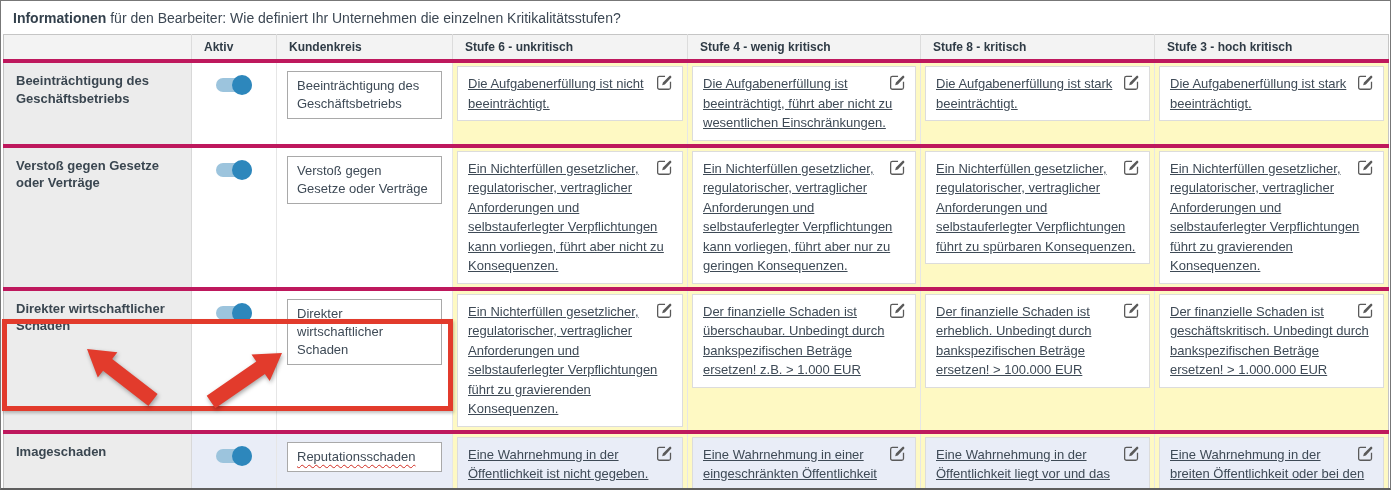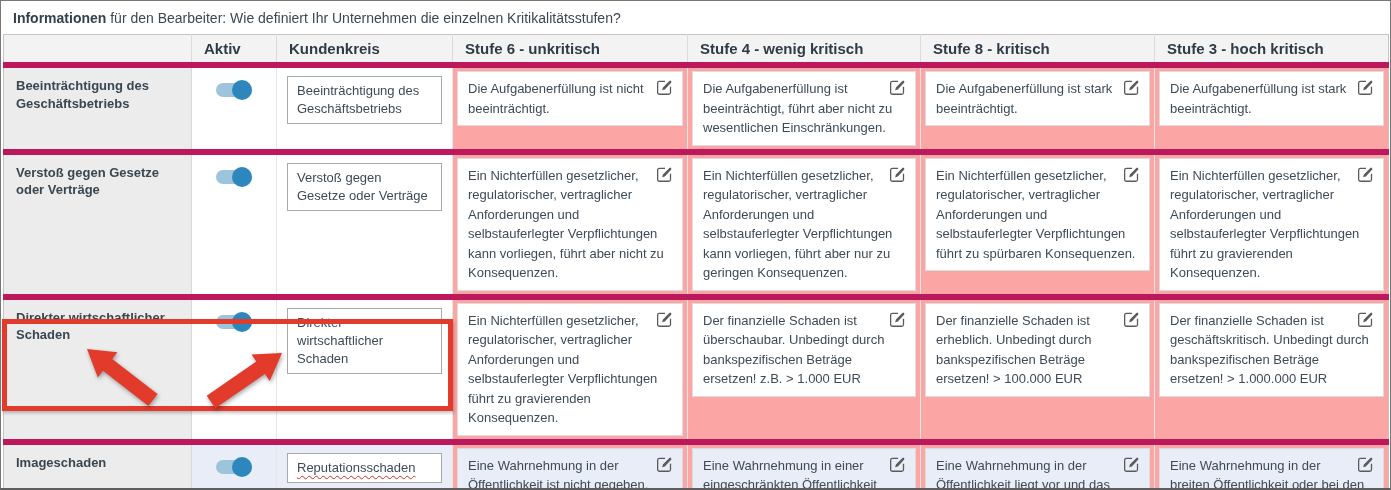--- a/index.html
+++ b/index.html
@@ -7,31 +7,31 @@
   body { font-family:"Liberation Sans", sans-serif; color:#3e4a56; }
   #app {
     position:relative; width:1391px; height:490px; background:#fff;
     border:1px solid #777; border-bottom:2px solid #5e5e5e; overflow:hidden;
   }
   .info-bar { padding:9px 12px 8px 12px; font-size:14px; color:#3c4753; }
   .info-bar b { font-weight:bold; color:#33404c; }
 
   table.krit { border-collapse:collapse; table-layout:fixed; width:1385px; margin:0 2px; border:1px solid #c5c5c5; }
   thead th {
-    background:#f3f3f3; font-size:15px; font-weight:bold; color:#2f3b46; text-align:left;
+    background:#f3f3f3; font-size:12px; font-weight:bold; color:#2f3b46; text-align:left;
     padding:5px 12px; height:26px; border-bottom:3px solid #ec4899; border-left:1px solid #dcdcdc;
   }
   thead th:first-child { border-left:none; }
-  tbody td { vertical-align:top; border-top:6px solid #be185d; border-left:1px solid #e6e6e6; }
+  tbody td { vertical-align:top; border-top:4px solid #be185d; border-left:1px solid #e6e6e6; }
   tbody td:first-child { border-left:none; }
 
   td.label-cell { background:#ececec; padding:9px 12px; font-size:13px; font-weight:bold; color:#3a4650; line-height:1.35; border-right:1px solid #d8d8d8; }
   td.aktiv-cell { text-align:center; padding-top:12px; background:#fff; }
   td.bez-cell   { padding:8px 10px; background:#fff; }
-  td.stufe-cell { padding:3px 4px; background:#fca5a5; }
+  td.stufe-cell { padding:3px 4px; background:#fef9c3;text-decoration:underline; }
 
   tr.hl td.aktiv-cell, tr.hl td.bez-cell { background:#e9edf7; }
   tr.hl .card { background:#e9edf7; }
 
   .text-input {
     background:#fff; border:1px solid #a9a9a9; padding:5px 9px; font-size:13px;
     color:#3e4a56; line-height:1.4; min-height:24px; cursor:text;
   }
   .squiggle { text-decoration:underline wavy #d02b20 1px; text-underline-offset:3px;text-align:right; }
 

